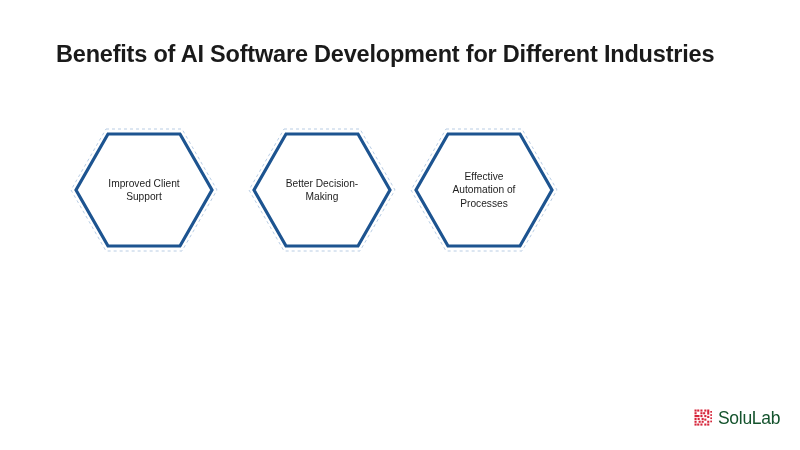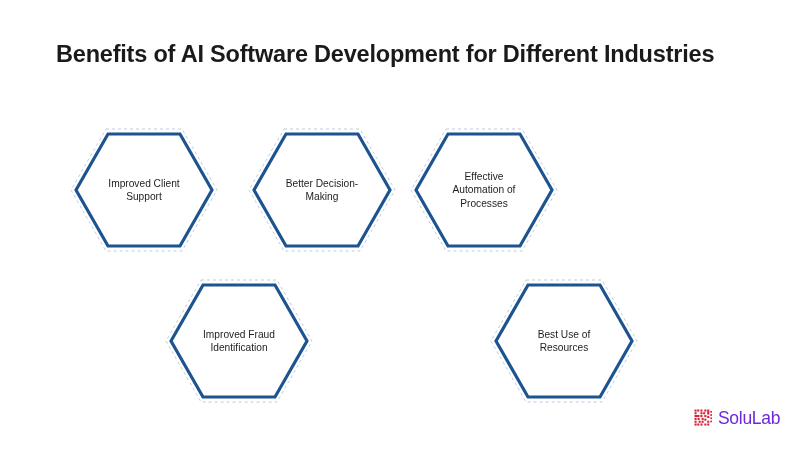--- a/index.html
+++ b/index.html
@@ -77,21 +77,21 @@
     align-items: center;
     gap: 5px;
   }
   #logo-mark {
     width: 19px;
     height: 19px;
     display: block;
   }
   #logo-wordmark {
     font-size: 17.5px;
-    color: #6d28d9;
+    color: #14532d;
     letter-spacing: -0.3px;
     line-height: 19px;
   }
 </style>
 </head>
 <body>
 
 <div id="slide">
 
   <div id="page-title">Benefits of AI Software Development for Different Industries</div>
@@ -120,38 +120,22 @@
       <svg viewBox="0 0 152 132">
         <polygon points="38,5 114,5 149,66 114,127 38,127 3,66" fill="none" stroke="#b9cde4" stroke-width="1" stroke-dasharray="3 3"></polygon>
         <polygon points="40,10 112,10 144,66 112,122 40,122 8,66" fill="#ffffff" stroke="#1d5490" stroke-width="3.2" stroke-linejoin="miter"></polygon>
       </svg>
       <div class="hex-label">Effective
 Automation of
 Processes</div>
     </div>
 
 
-    <div class="hex-node" style="left:163px; top:275px;">
-      <svg viewBox="0 0 152 132">
-        <polygon points="38,5 114,5 149,66 114,127 38,127 3,66" fill="none" stroke="#b9cde4" stroke-width="1" stroke-dasharray="3 3"></polygon>
-        <polygon points="40,10 112,10 144,66 112,122 40,122 8,66" fill="#ffffff" stroke="#1d5490" stroke-width="3.2" stroke-linejoin="miter"></polygon>
-      </svg>
-      <div class="hex-label">Improved Fraud
-Identification</div>
-    </div>
 
 
-    <div class="hex-node" style="left:488px; top:275px;">
-      <svg viewBox="0 0 152 132">
-        <polygon points="38,5 114,5 149,66 114,127 38,127 3,66" fill="none" stroke="#b9cde4" stroke-width="1" stroke-dasharray="3 3"></polygon>
-        <polygon points="40,10 112,10 144,66 112,122 40,122 8,66" fill="#ffffff" stroke="#1d5490" stroke-width="3.2" stroke-linejoin="miter"></polygon>
-      </svg>
-      <div class="hex-label">Best Use of
-Resources</div>
-    </div>
 
   </div>
 
   <div id="logo">
     <svg id="logo-mark" viewBox="0 0 19 19">
       <g fill="#d6253a">
         <rect x="0.5" y="0.5" width="2.1" height="2.1"></rect>
         <rect x="3.2" y="0.5" width="2.1" height="2.1"></rect>
         <rect x="6.4" y="0.5" width="2.1" height="2.1"></rect>
         <rect x="10.3" y="0.5" width="2.1" height="2.1"></rect>

